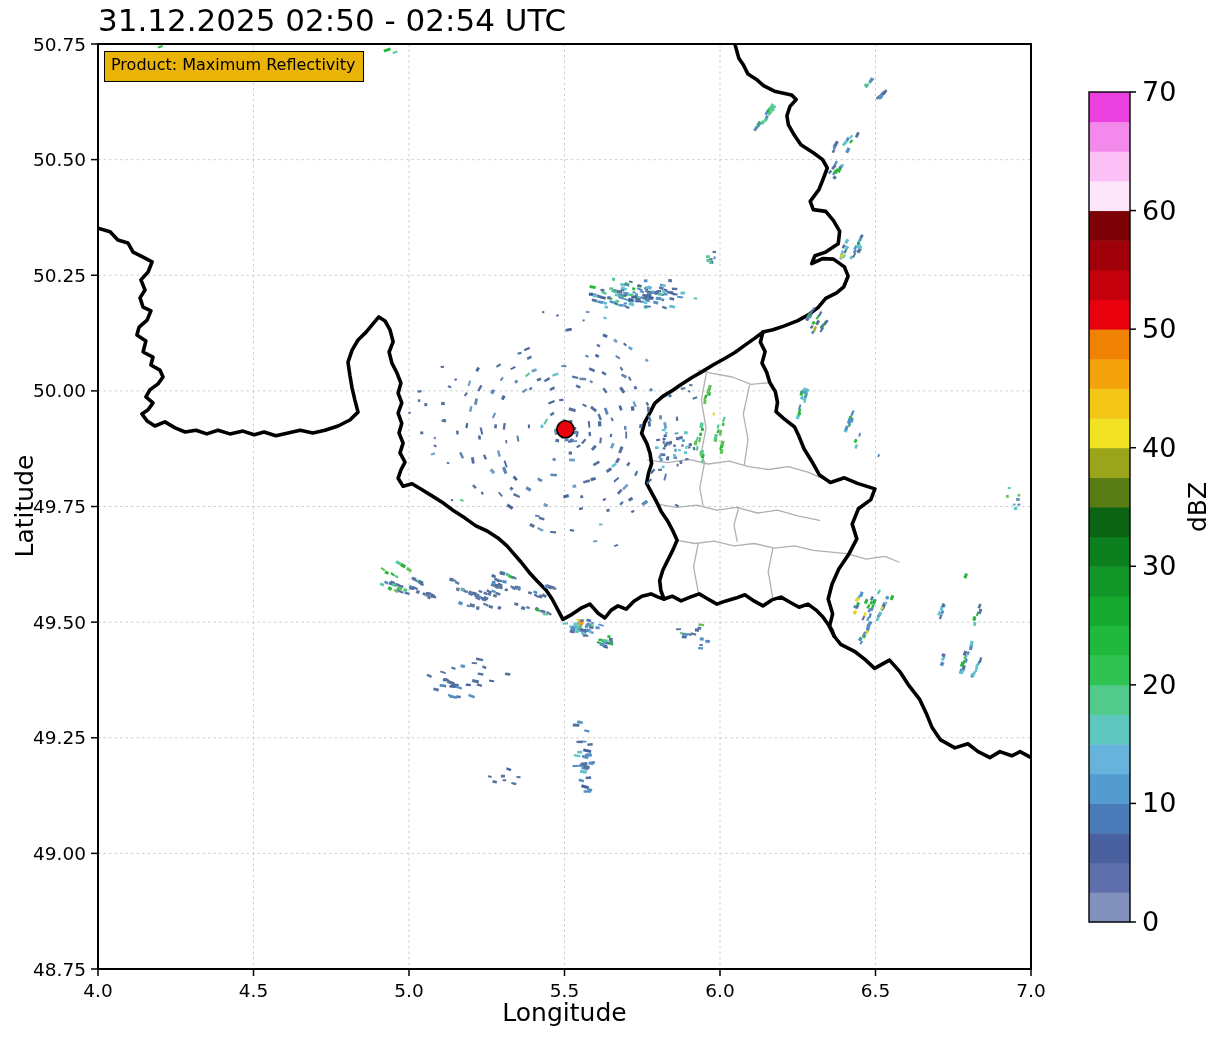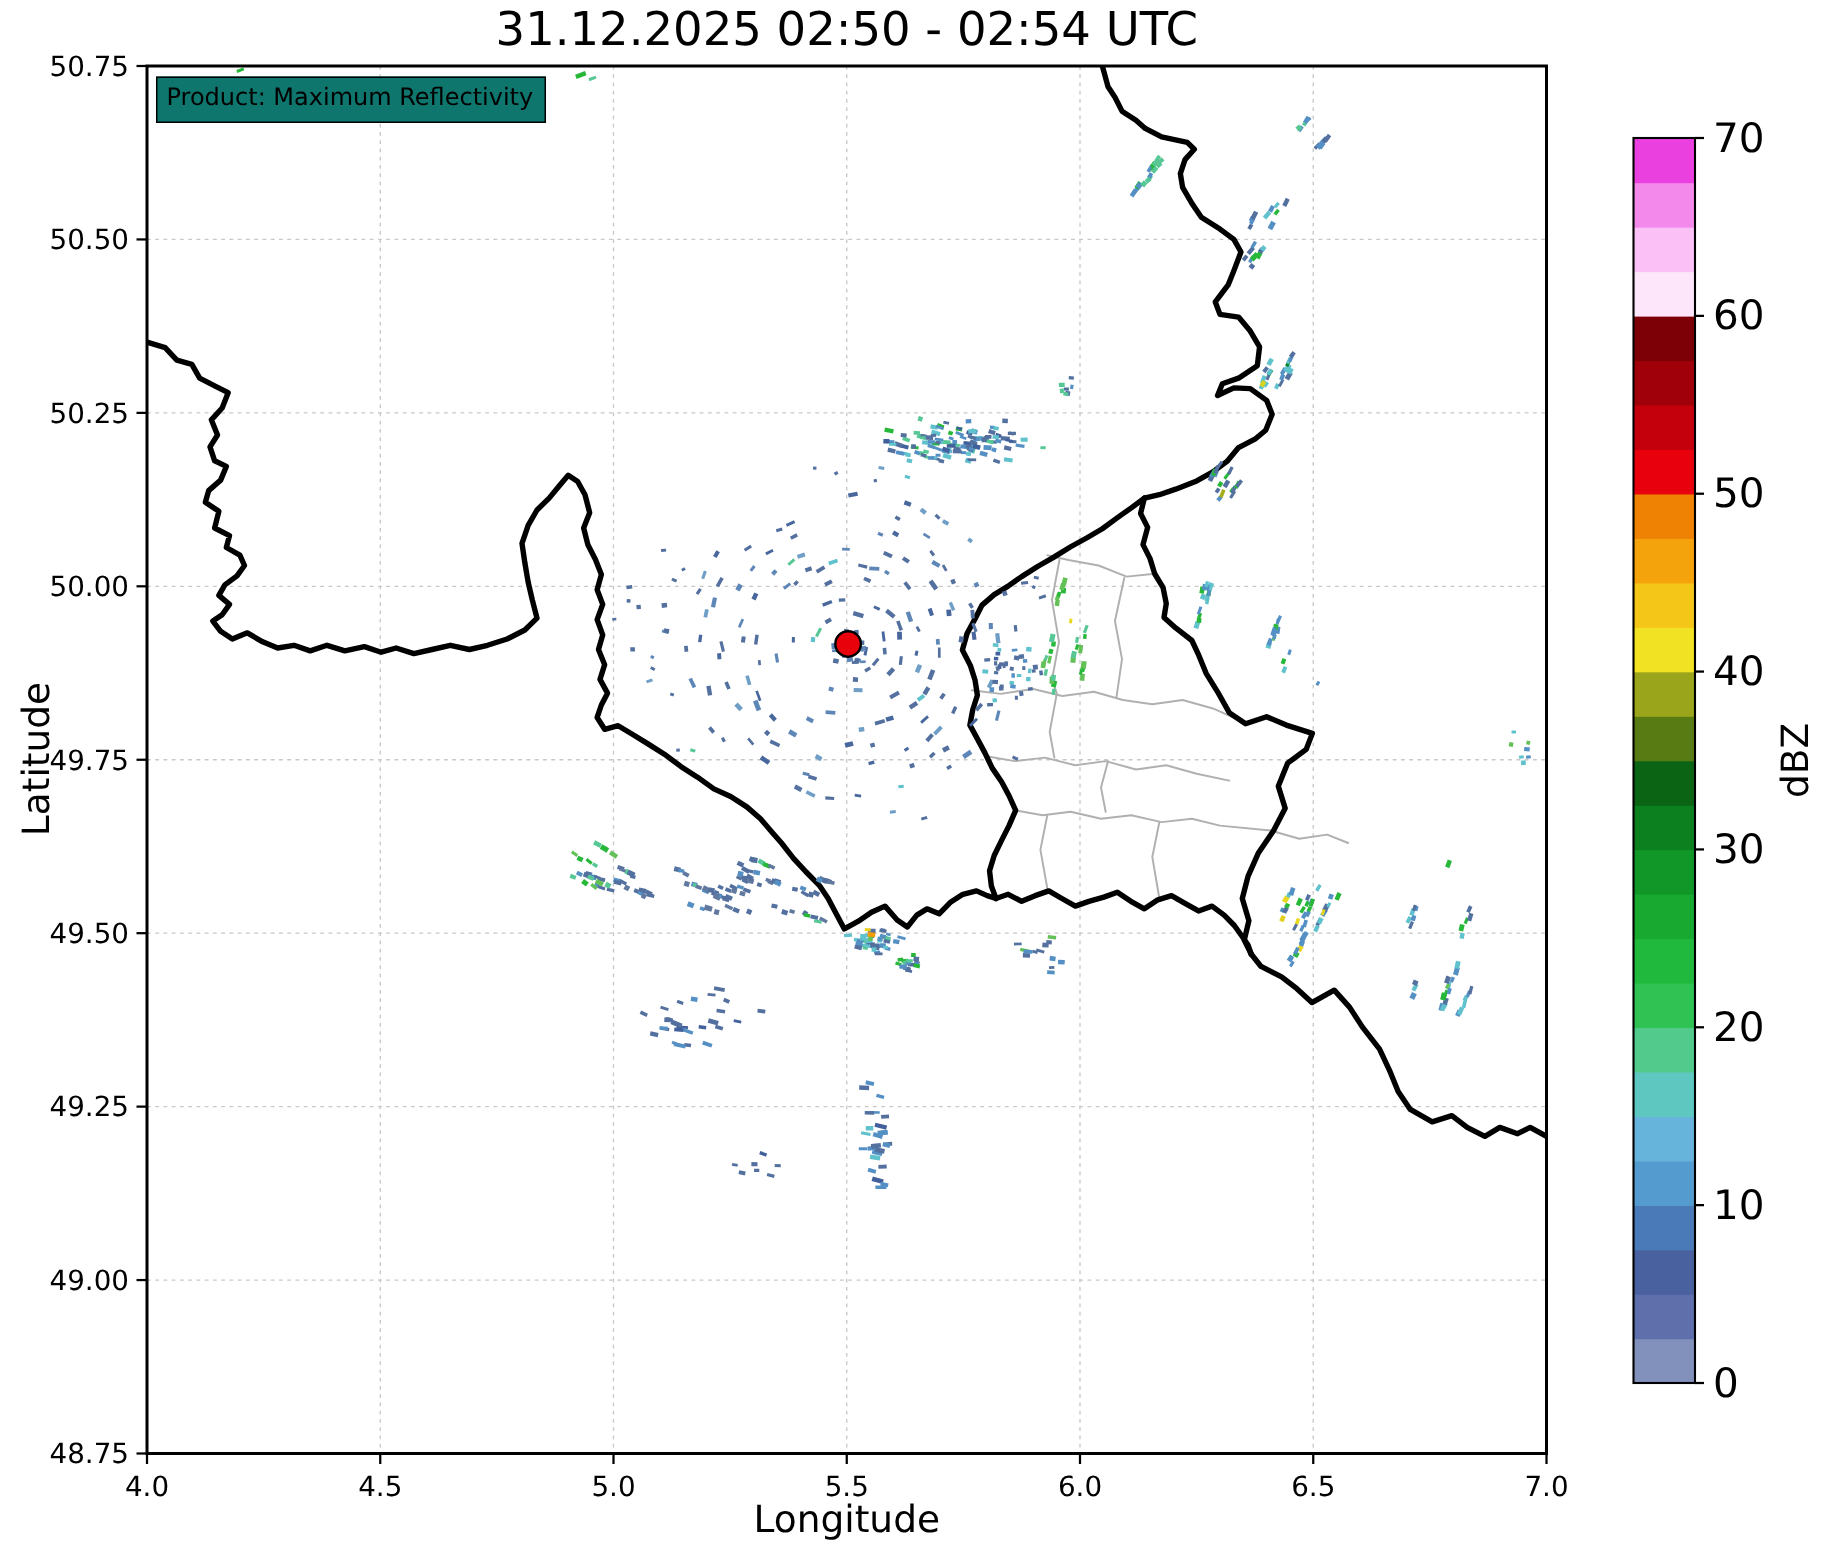--- a/index.html
+++ b/index.html
@@ -1,21 +1,21 @@
 <!DOCTYPE html>
 <html><head>
 <meta charset="utf-8">
 <style>
   html,body{margin:0;padding:0;background:#ffffff;}
   #figure{position:relative;width:1219px;height:1040px;background:#ffffff;
     font-family:"DejaVu Sans","Liberation Sans",sans-serif;color:#000;overflow:hidden;}
   #figure svg{position:absolute;left:0;top:0;}
   .overlay{position:absolute;white-space:nowrap;}
-  #title{left:98px;top:2px;width:933px;text-align:center;font-size:31px;}
-  #prodbox{left:104px;top:51px;border:1.6px solid #000;background:#0f766e;
+  #title{left:98px;top:2px;width:933px;font-size:31px;}
+  #prodbox{left:104px;top:51px;border:1.6px solid #000;background:#eab308;
     padding:2px 8px 4px 6px;font-size:16px;line-height:1.42;}
   #xlabel{left:98px;top:998px;width:933px;text-align:center;font-size:25px;}
   #ylabel{left:24px;top:506px;transform:translate(-50%,-50%) rotate(-90deg);font-size:25px;}
   #cblabel{left:1197px;top:507px;transform:translate(-50%,-50%) rotate(-90deg);font-size:25px;}
 </style>
 </head>
 <body>
 
 <div id="figure">
   <svg id="figure-svg" width="1219" height="1040" viewBox="0 0 1219 1040">

